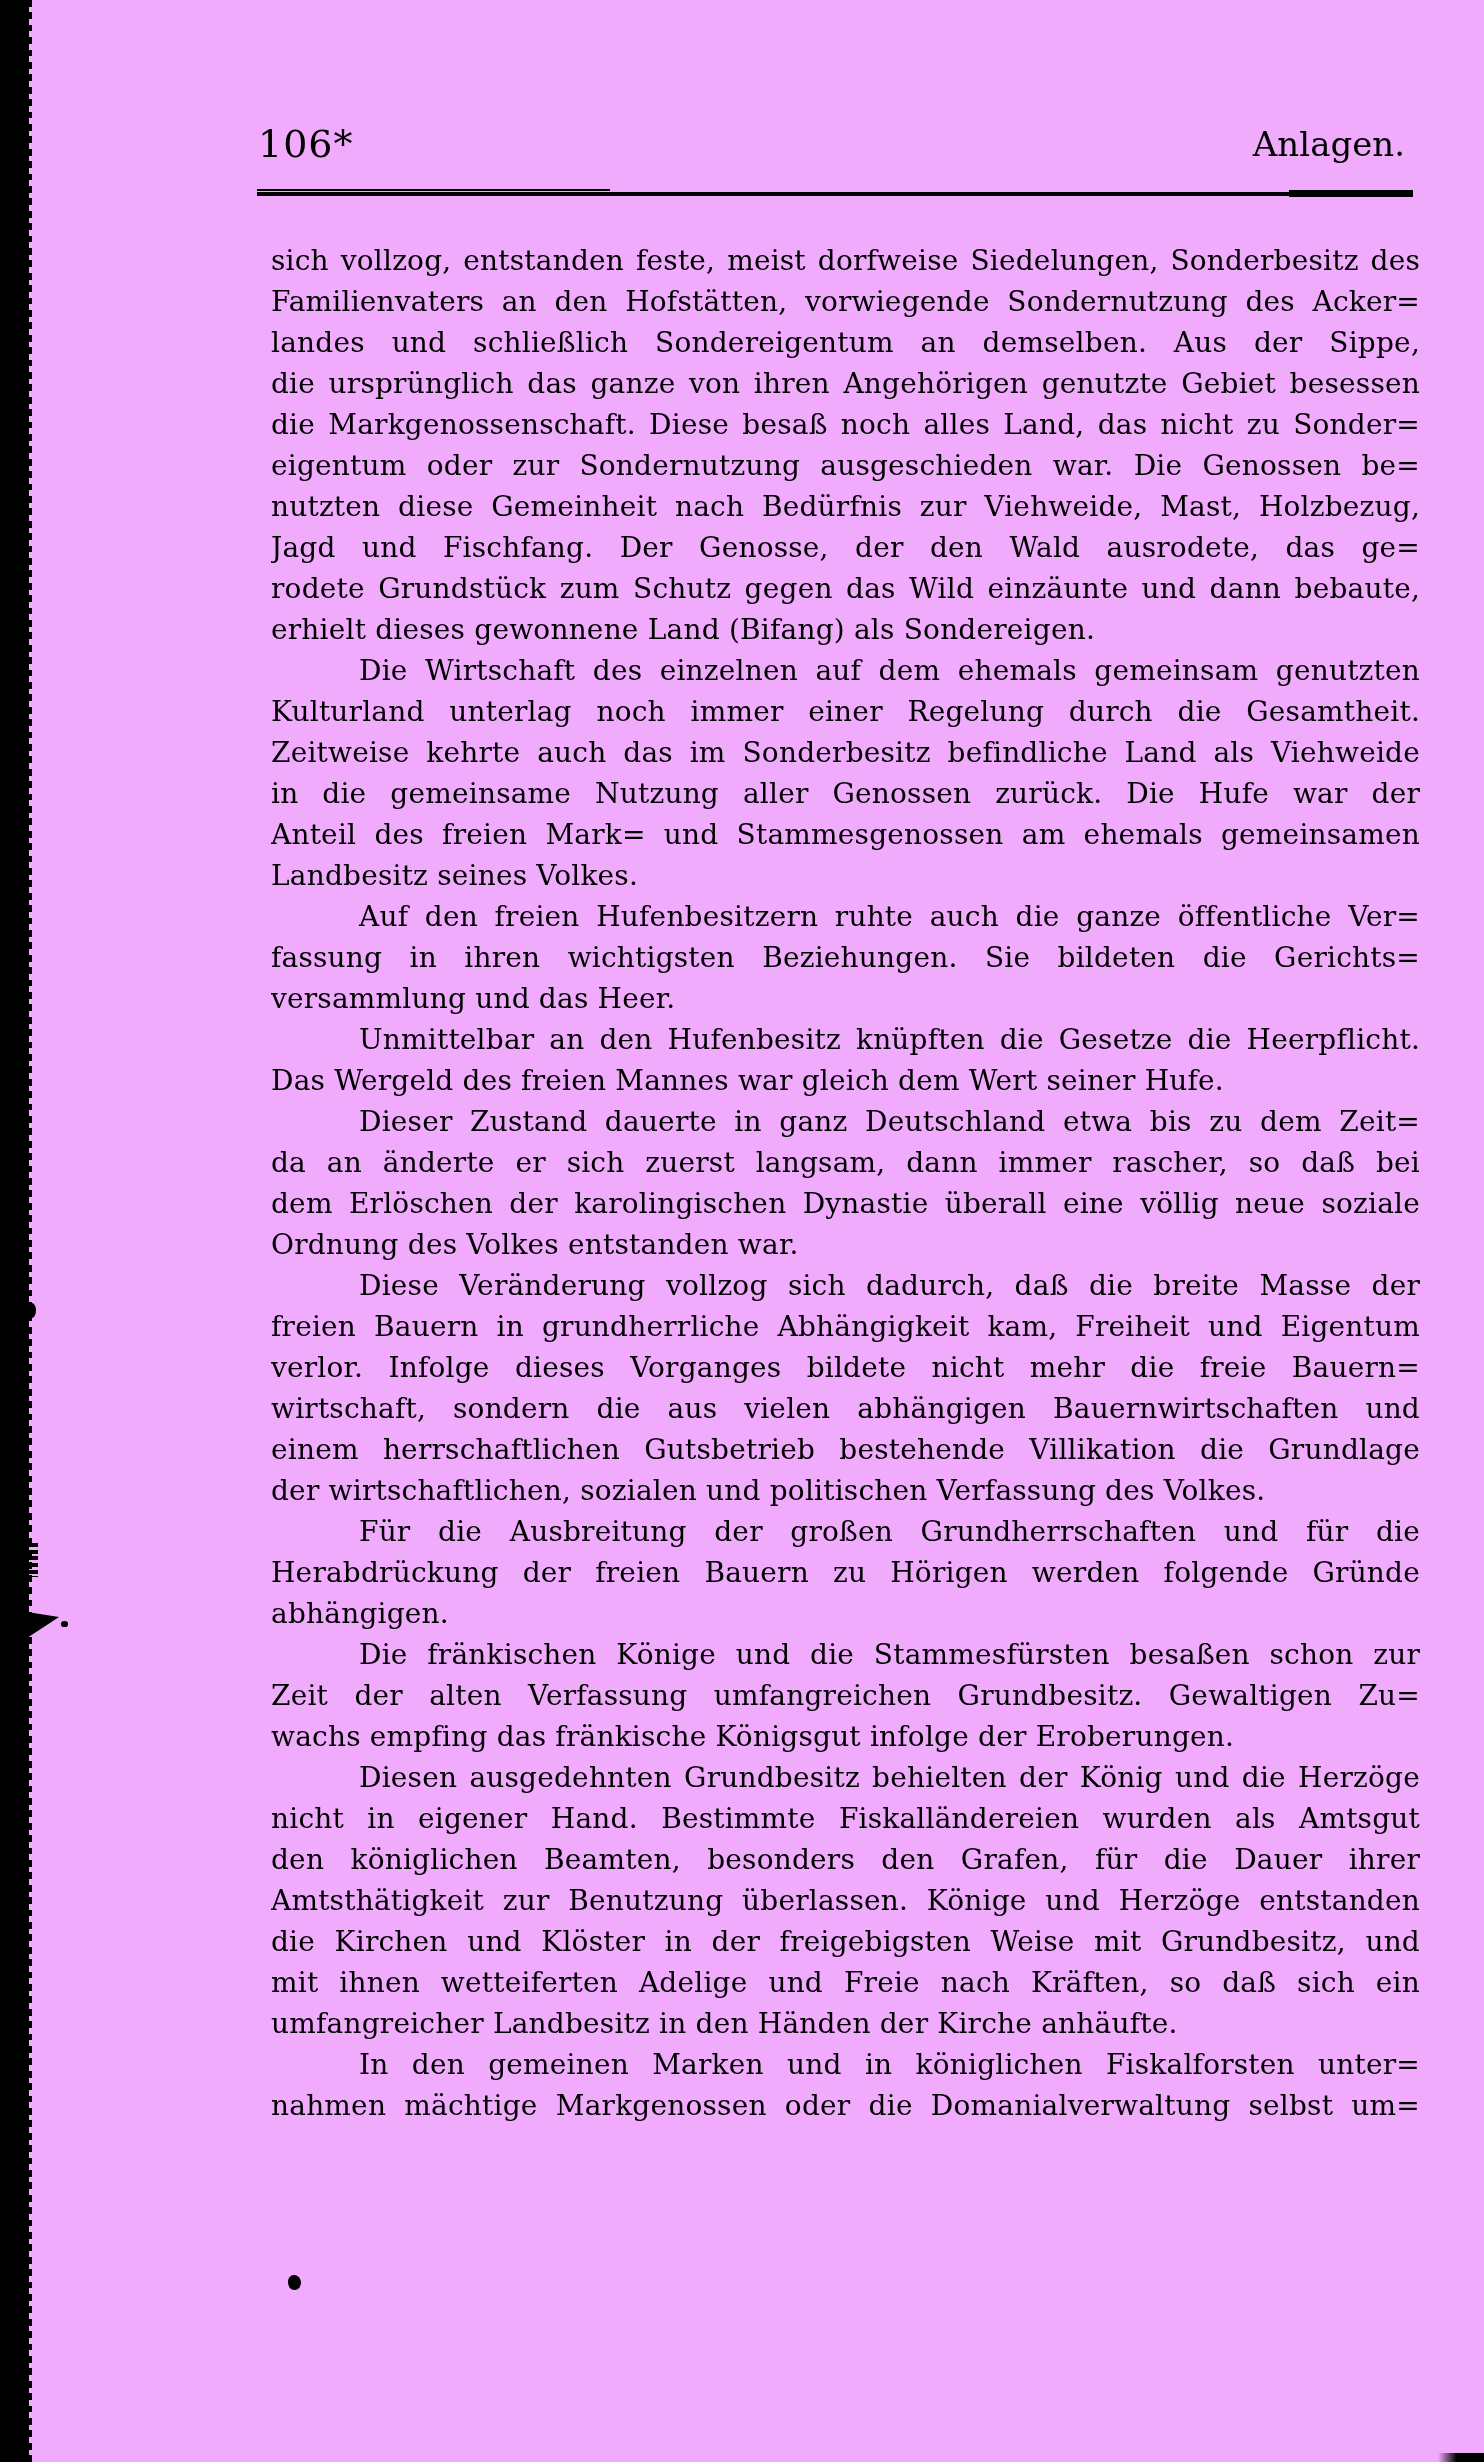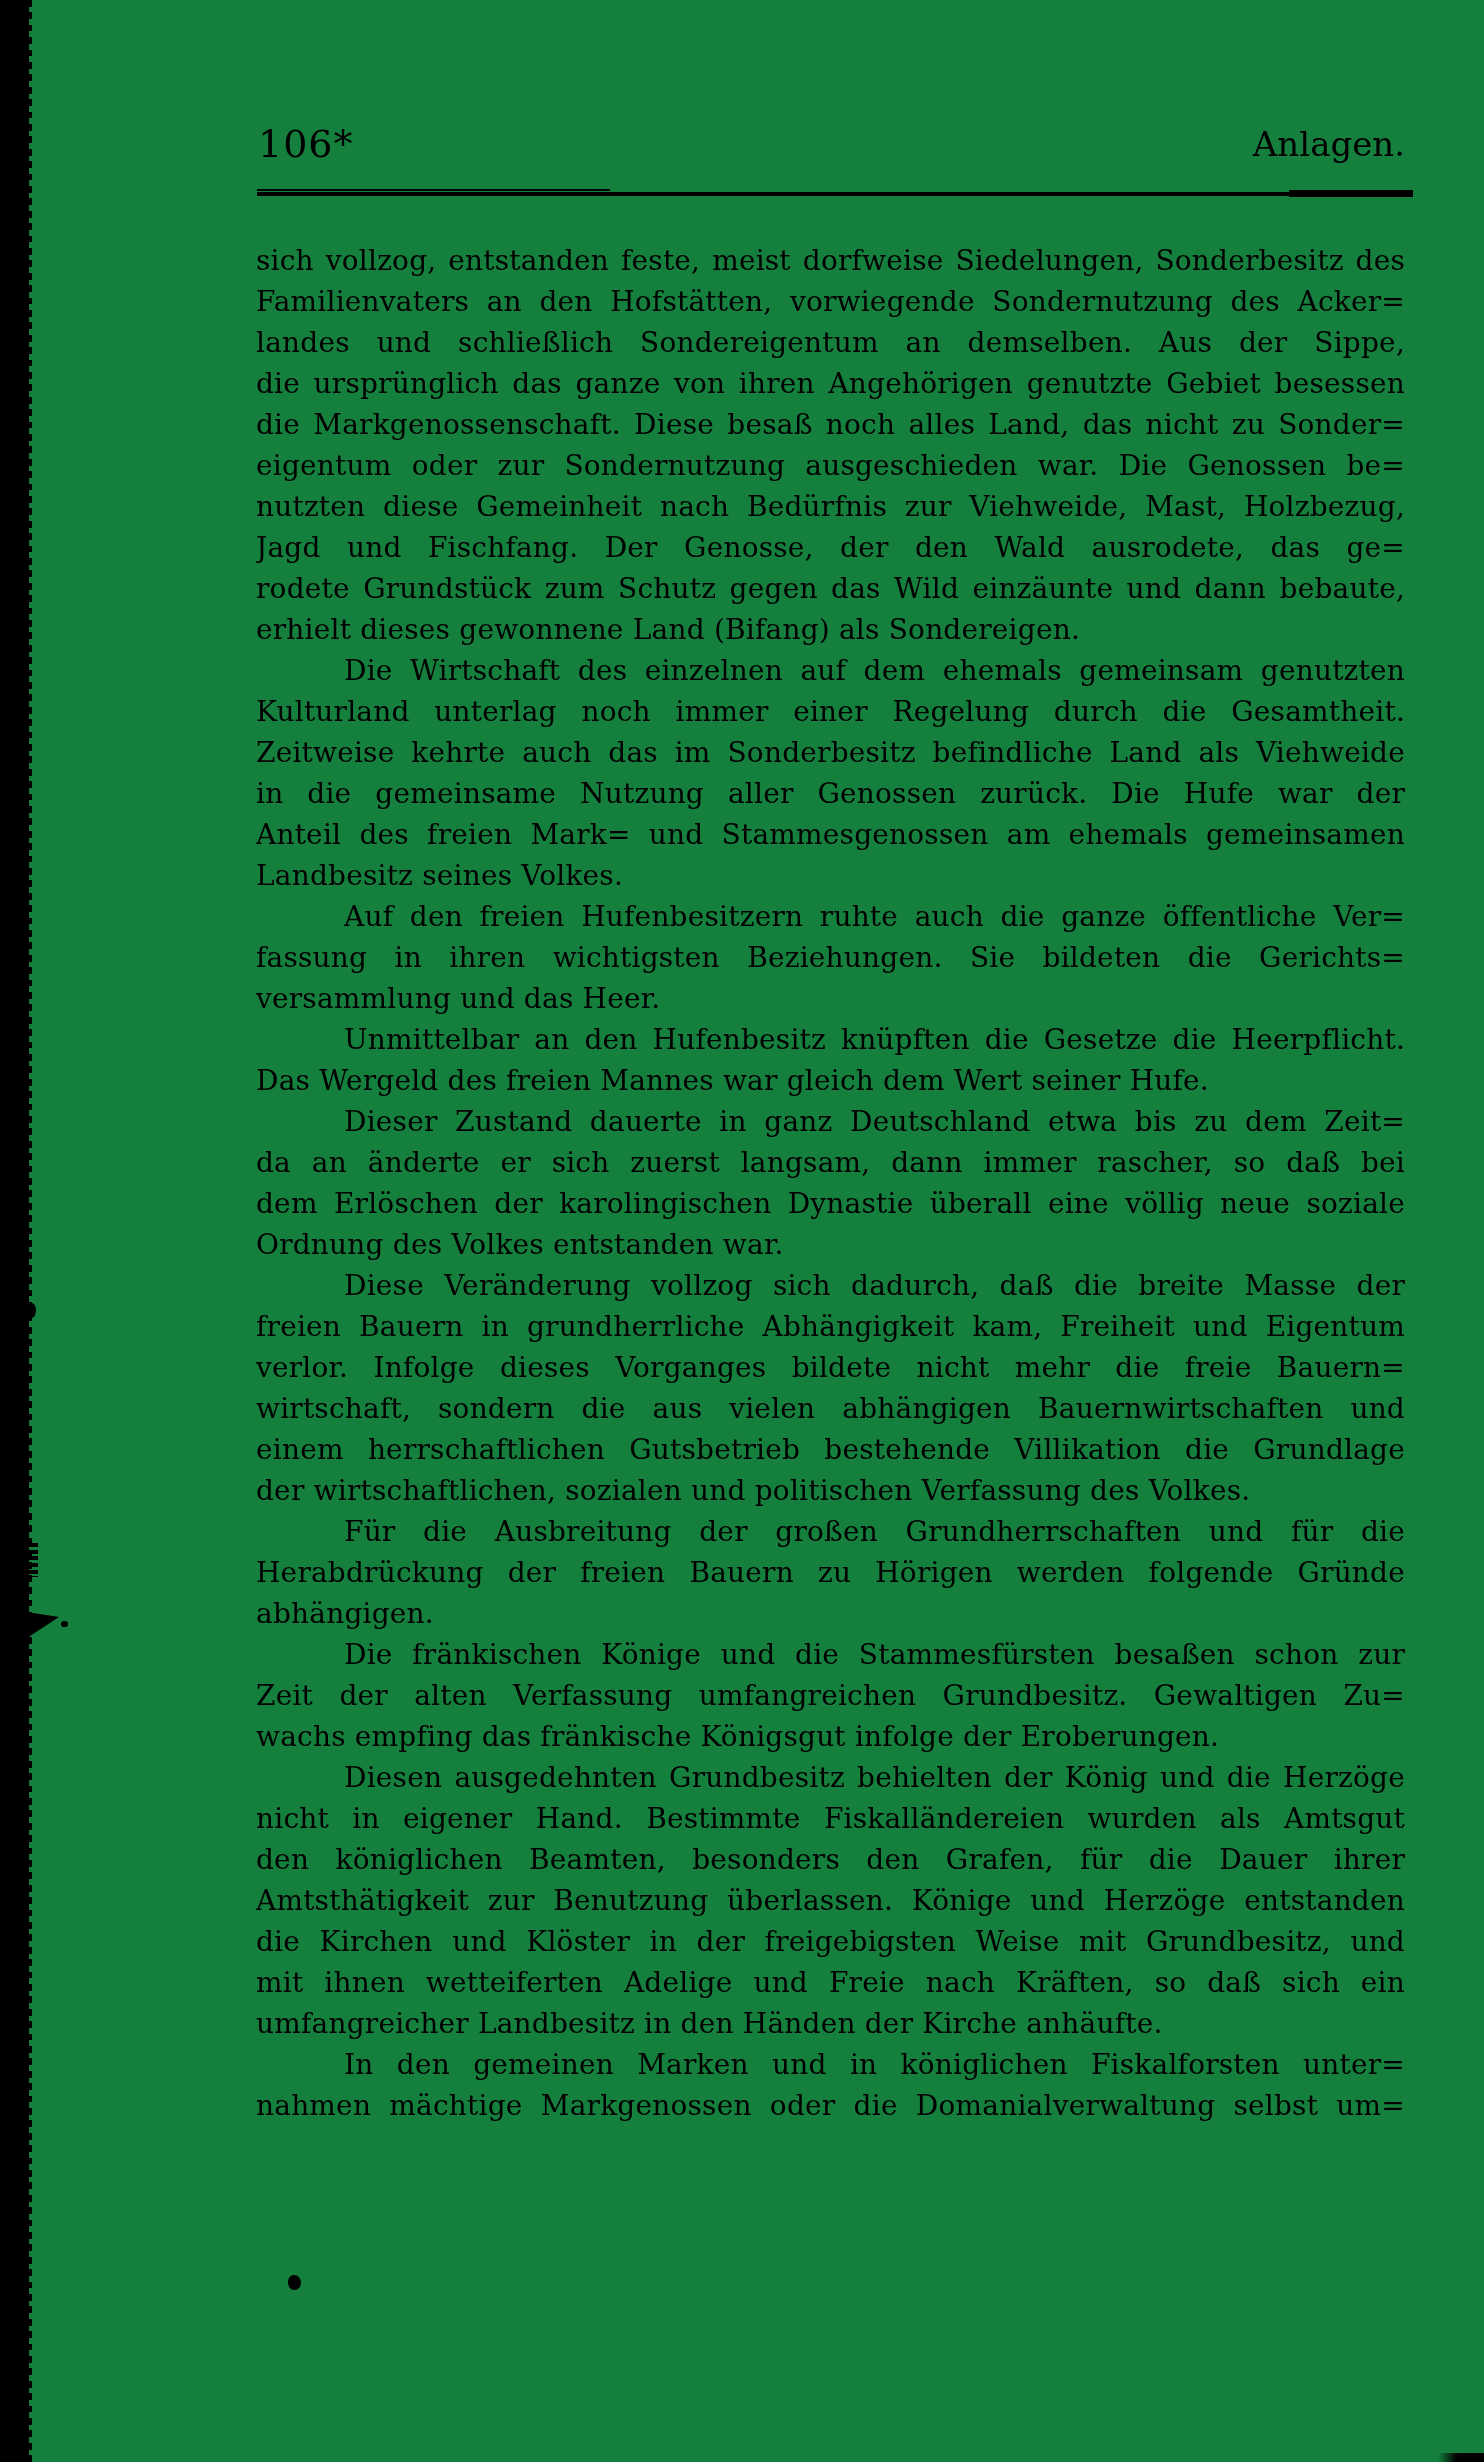--- a/index.html
+++ b/index.html
@@ -1,19 +1,19 @@
 <!DOCTYPE html>
 <html><head>
 <meta charset="utf-8">
 <style>
   html,body{margin:0;padding:0;background:#666;}
   #page{
     position:relative;
     width:1485px;height:2462px;
-    background:#15803d;
+    background:#f0abfc;
     overflow:hidden;
     font-family:"DejaVu Serif", serif;
     color:#000;
   }
   
   #scan-edge{
     position:absolute;left:0;top:0;width:29px;height:2462px;
     background:#000;
   }
   #scan-edge::after{ 
@@ -41,21 +41,21 @@
   }
   #running-title{
     position:absolute;left:256px;top:124px;width:1149px;
     text-align:right;font-size:34px;
   }
   #header-rule{position:absolute;left:257px;top:192px;width:1156px;height:3.8px;background:#000;}
   #header-rule-seg1{position:absolute;left:257px;top:189px;width:353px;height:1.9px;background:#000;}
   #header-rule-seg2{position:absolute;left:1289px;top:190px;width:124px;height:6.7px;background:#000;}
   
   #text-block{
-    position:absolute;left:256px;top:240px;width:1149px;
+    position:absolute;left:271px;top:240px;width:1149px;
   }
   .para{margin:0;padding:0;}
   .line{
     font-size:28px;
     line-height:41px;
     height:41px;
     white-space:normal;
     text-align:justify;
     text-align-last:justify;
     letter-spacing:0.2px;

